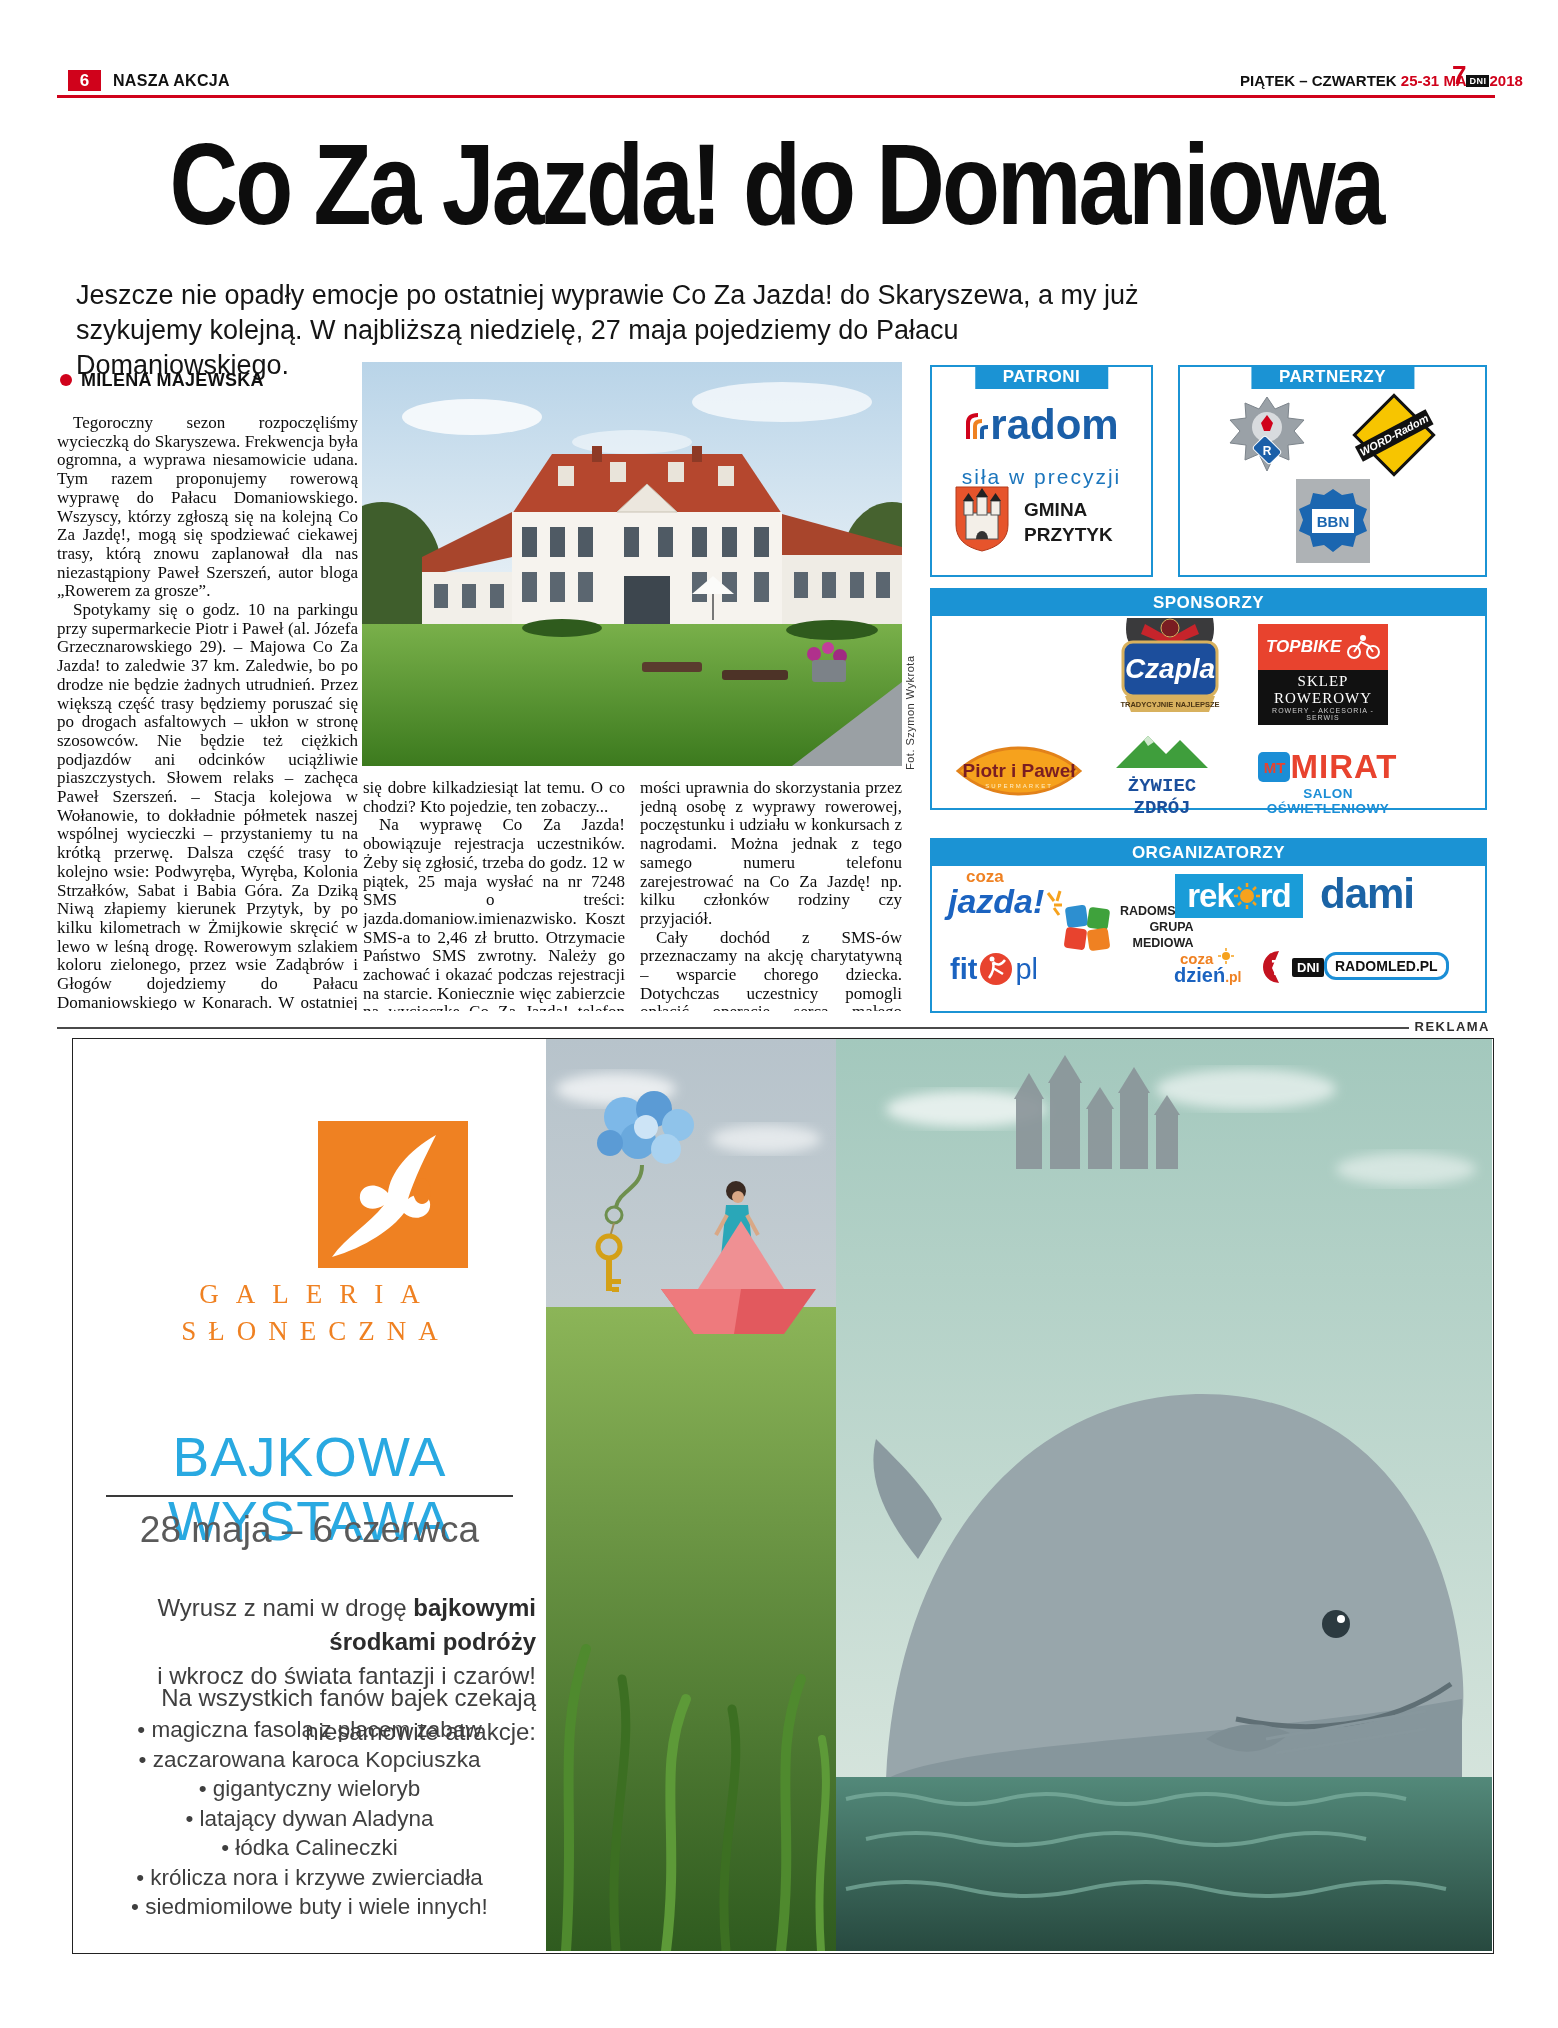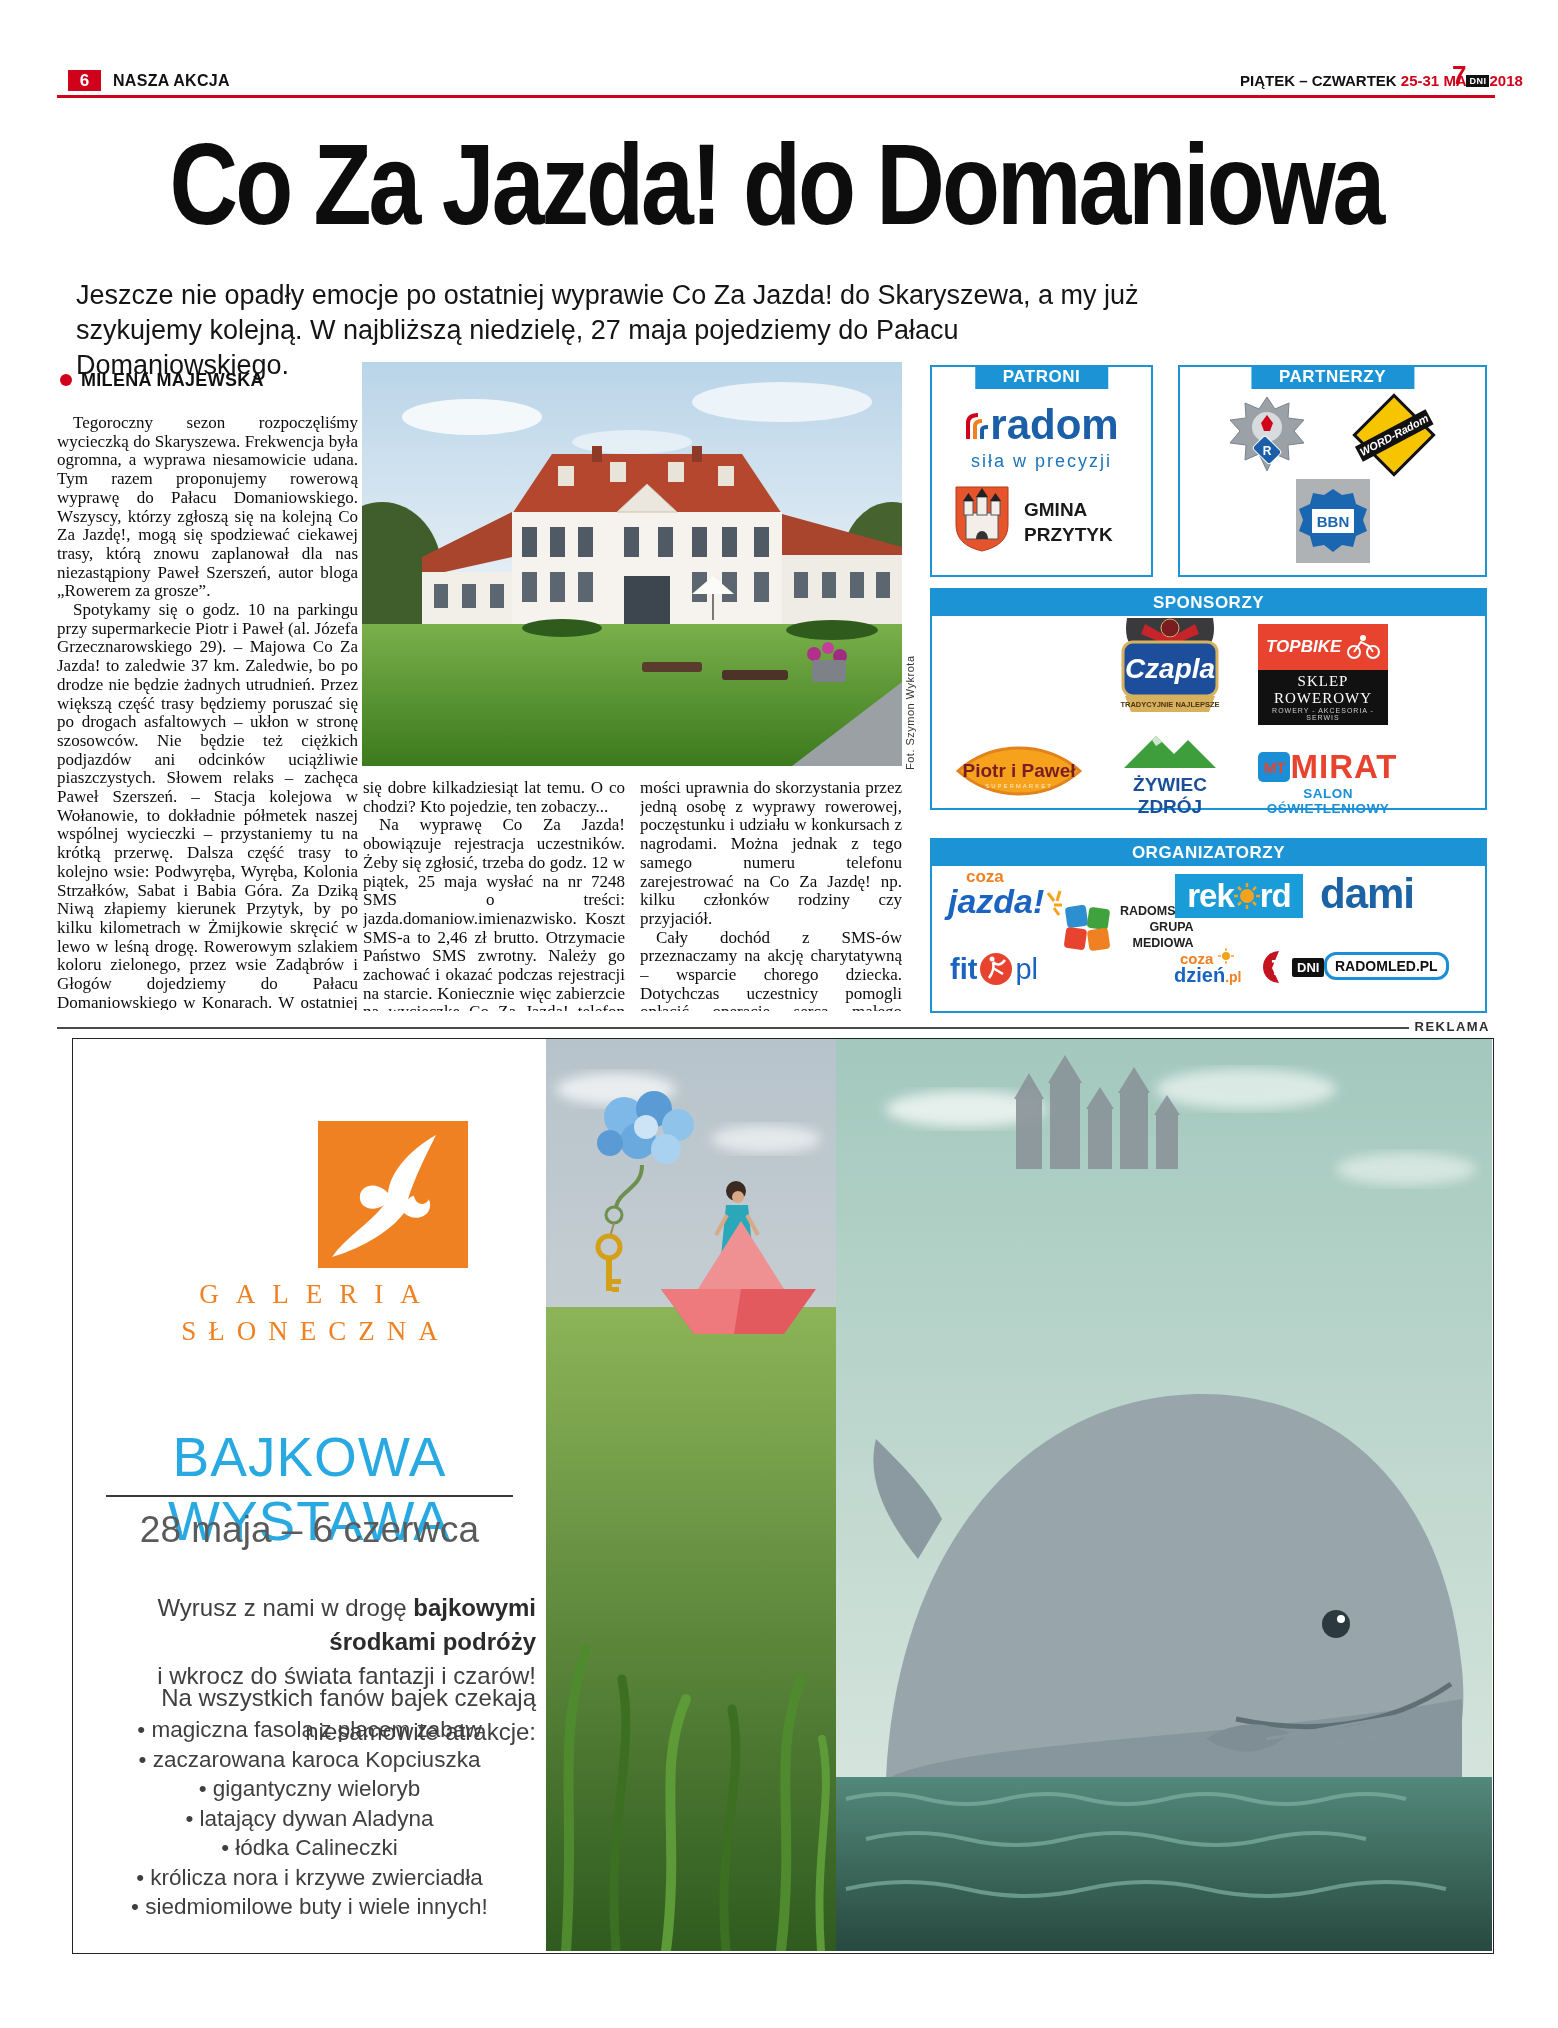--- a/index.html
+++ b/index.html
@@ -153,21 +153,21 @@
   <div class="abs bluebox" style="left:930px;top:365px;width:219px;height:208px;">
     <div class="bhdr">PATRONI</div>
     <div class="abs" style="left:0;top:34px;width:219px;">
       <div class="c" style="font-size:42px;font-weight:bold;color:#1b5fa8;letter-spacing:0;">
         <svg width="26" height="30" viewBox="0 0 26 30" style="vertical-align:-2px;">
           <path d="M4,28 L4,12 Q4,4 14,4" stroke="#d0021b" stroke-width="4" fill="none"></path>
           <path d="M11,28 L11,15 Q11,10 18,10" stroke="#ef8122" stroke-width="4" fill="none"></path>
           <path d="M18,28 L18,19 Q18,16 24,16" stroke="#1b5fa8" stroke-width="4" fill="none"></path>
         </svg><span>radom</span>
       </div>
-      <div class="c" style="font-size:18px;color:#1b75bc;letter-spacing:2px;margin-top:2px;">siła w precyzji</div>
+      <div class="c" style="font-size:21px;color:#1b75bc;letter-spacing:2px;margin-top:16px;">siła w precyzji</div>
     </div>
     <div class="abs" style="left:22px;top:118px;">
       <svg width="56" height="68" viewBox="0 0 56 68">
         <path d="M2,2 L54,2 L54,40 Q54,60 28,66 Q2,60 2,40 Z" fill="#e6542c" stroke="#b33a1a"></path>
         <rect x="12" y="28" width="32" height="26" fill="#f3efe8" stroke="#555"></rect>
         <path d="M22,54 a6,8 0 0 1 12,0 Z" fill="#333"></path>
         <rect x="10" y="16" width="9" height="14" fill="#f3efe8" stroke="#555"></rect>
           <polygon points="9,16 14.5,8 20,16" fill="#222"></polygon>
         <rect x="23" y="12" width="10" height="18" fill="#f3efe8" stroke="#555"></rect>
           <polygon points="22,12 28,3 34,12" fill="#222"></polygon>
@@ -243,21 +243,21 @@
     </div>
 
     <div class="abs" style="left:22px;top:156px;width:130px;height:50px;">
       <svg width="130" height="50" viewBox="0 0 130 50">
         <path d="M4,25 Q30,2 65,2 Q100,2 126,25 Q100,48 65,48 Q30,48 4,25 Z" fill="#f6a21d" stroke="#e2821a" stroke-width="3"></path>
         <text x="65" y="31" text-anchor="middle" font-family="'Liberation Serif',serif" font-size="19" font-weight="bold" fill="#7a1d22">Piotr i Paweł</text>
         <text x="65" y="42" text-anchor="middle" font-size="6" letter-spacing="2" fill="#fdeec9">SUPERMARKET</text>
       </svg>
     </div>
 
-    <div class="abs c" style="left:180px;top:140px;width:116px;">
+    <div class="abs c" style="left:172px;top:140px;width:116px;font-family:Liberation Mono, monospace;">
       <svg width="96" height="40" viewBox="0 0 96 40">
         <path d="M2,38 L34,6 L52,24 L66,10 L94,38 Z" fill="#3f9e3c"></path>
         <path d="M30,10 L34,6 L40,12 L34,16 Z" fill="#cfe8cd"></path>
       </svg>
       <div style="font-weight:bold;font-size:19px;color:#1b4f9c;letter-spacing:0px;">ŻYWIEC ZDRÓJ</div>
     </div>
 
     <div class="abs" style="left:316px;top:158px;width:160px;text-align:center;">
       <div style="display:flex;align-items:center;justify-content:center;">
         <span style="display:inline-flex;align-items:center;justify-content:center;width:32px;height:30px;background:#1b8ed6;border-radius:5px;color:#e8432e;font-weight:bold;font-size:15px;">MT</span>

